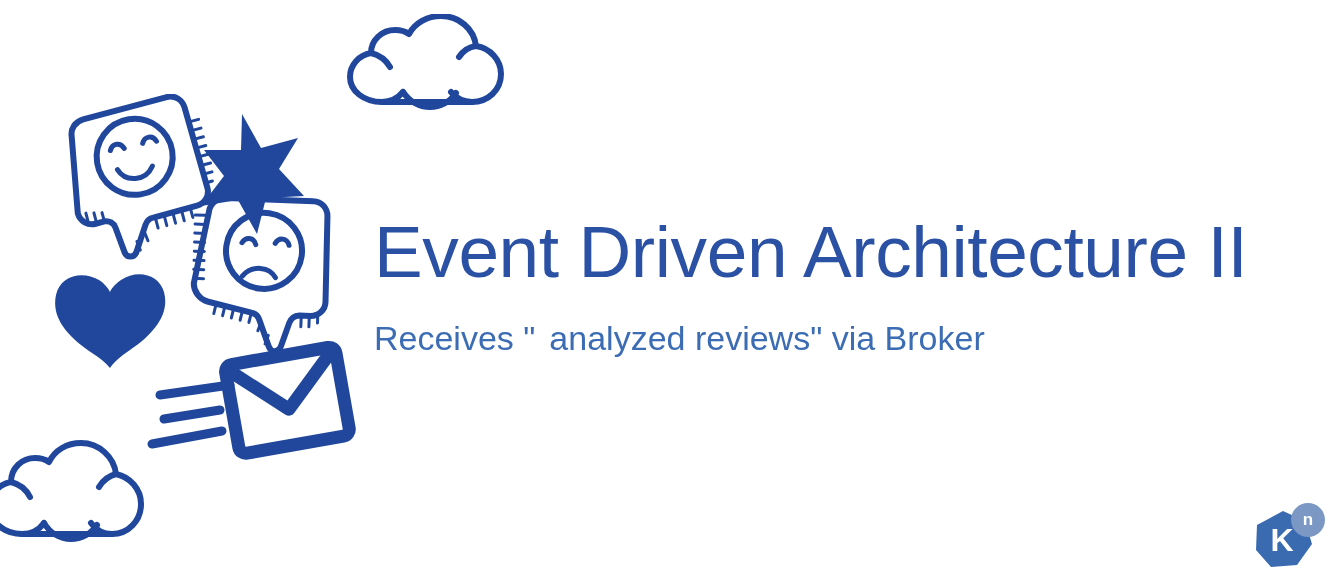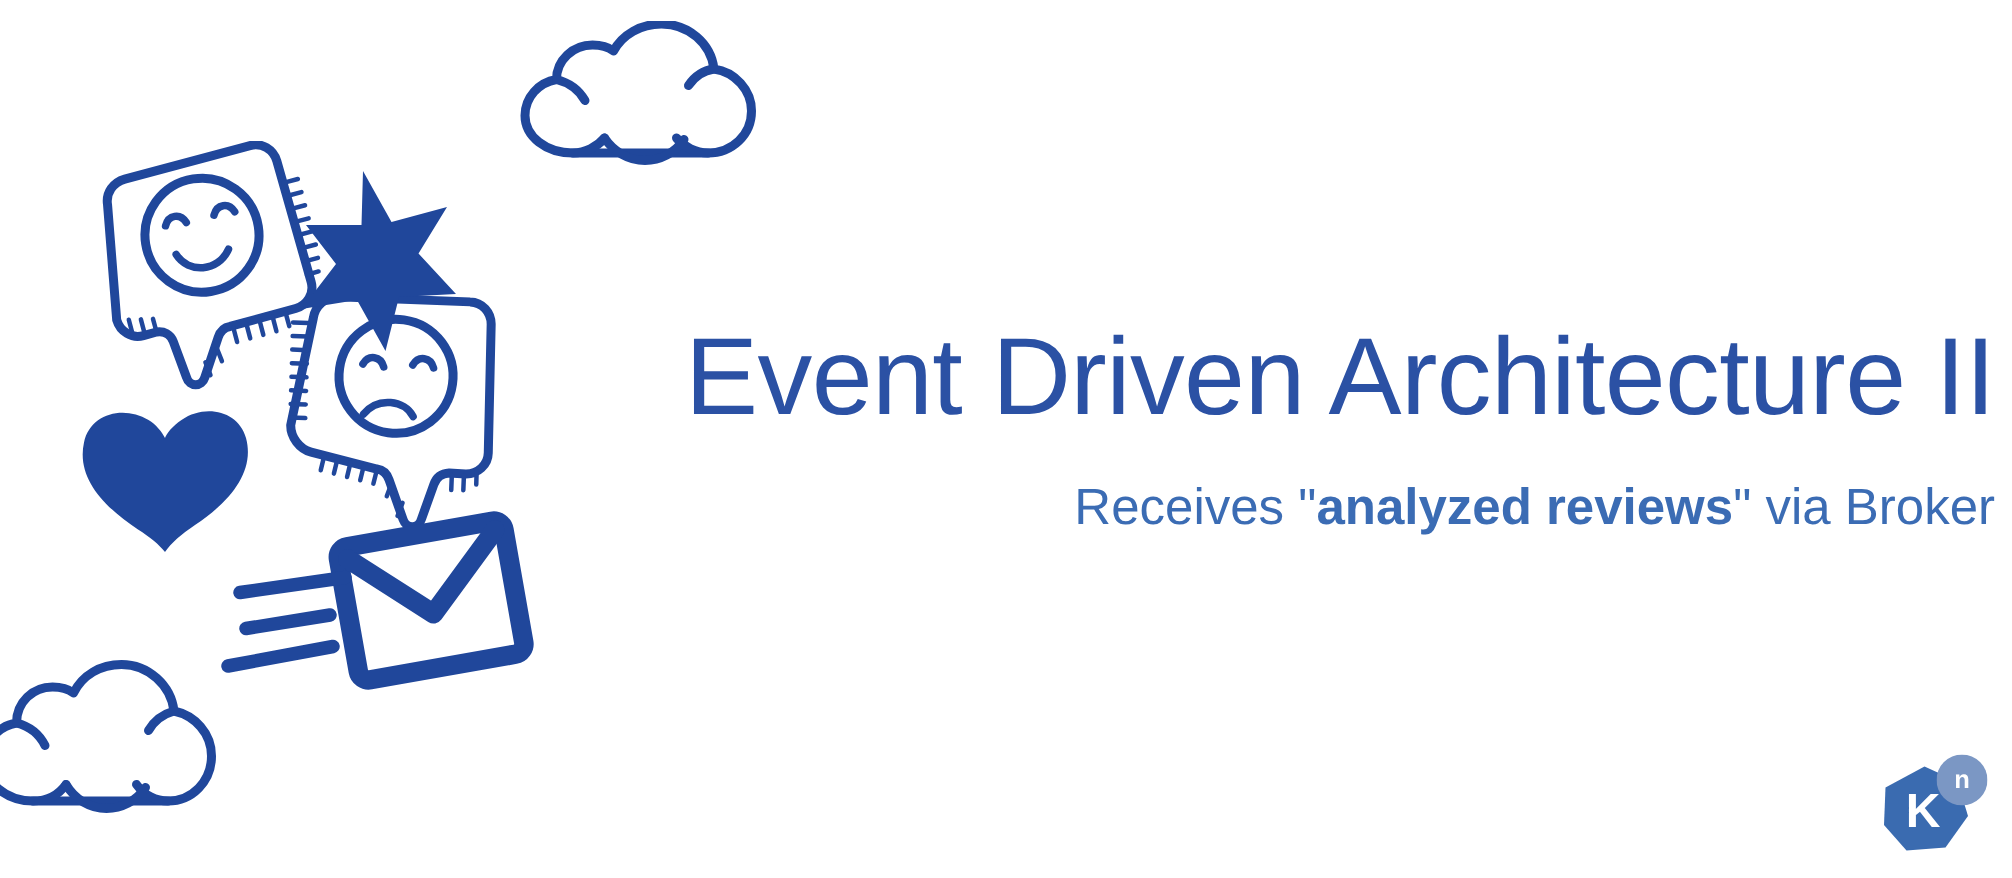--- a/index.html
+++ b/index.html
@@ -42,43 +42,44 @@
     position: absolute;
     left: 52px;
     top: 94px;
     width: 320px;
     height: 366px;
   }
 
   
   .text-block {
     position: absolute;
-    left: 385px;
+    left: 374px;
     top: 214px;
     width: 945px;
-    text-align: right;
+    text-align: left;
   }
   .slide-title {
     font-size: 73px;
     font-weight: 300;
     line-height: 1.05;
     letter-spacing: -0.4px;
     color: #2b51a4;
     white-space: nowrap;
     margin: 0;
   }
   .slide-subtitle {
     margin: 22px 0 0 0;
     font-size: 34px;
     font-weight: 400;
     line-height: 1.52;
     color: #3b6cb4;
   }
   .slide-subtitle .em {
-    font-weight: 700;
+    font-weight: 400;
+    margin-left: 14px;
   }
   .sub-line {
     display: block;
   }
 
   
   .logo {
     position: absolute;
     left: 1253px;
     top: 503px;

